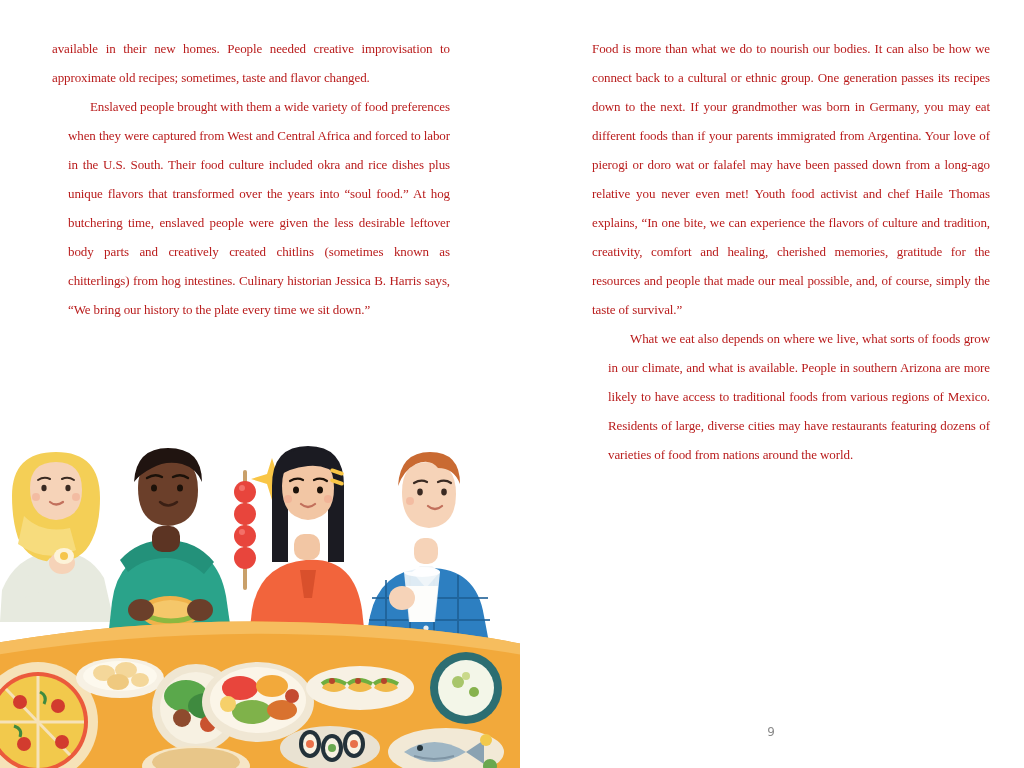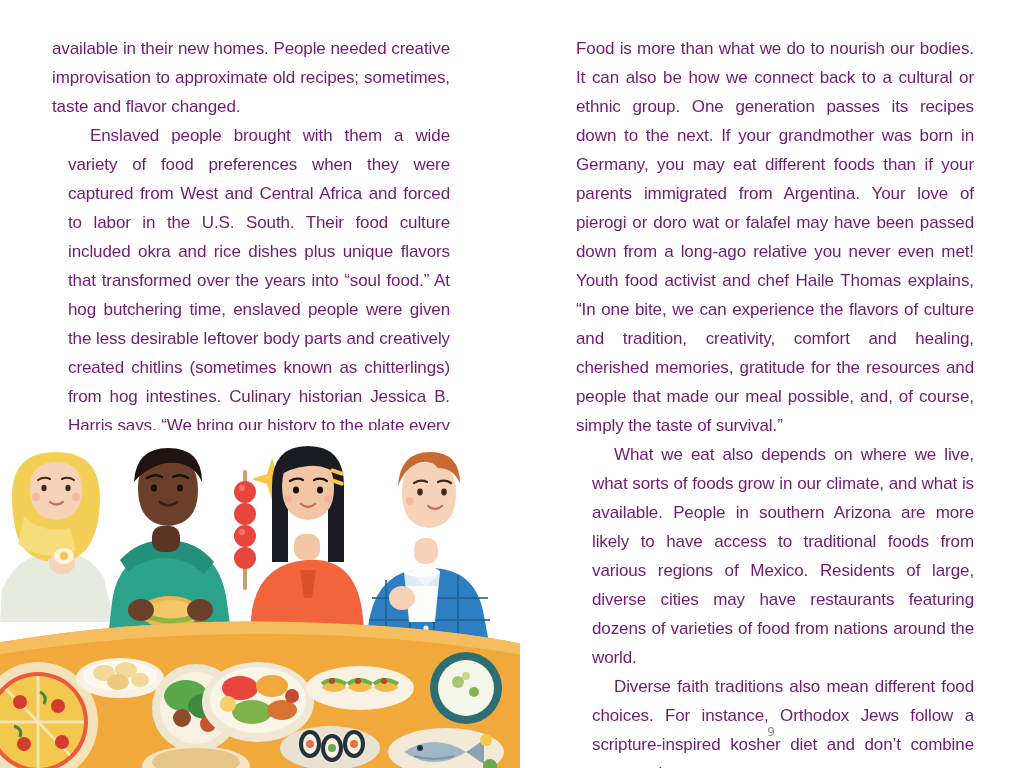--- a/index.html
+++ b/index.html
@@ -19,30 +19,30 @@
     position: absolute;
     inset: 0;
     background: #ffffff;
   }
   .column {
     position: absolute;
     top: 34px;
     width: 398px;
   }
   .column.left  { left: 52px; }
-  .column.right { left: 576px; }
+  .column.right { left: 592px; }
 
   .para {
     margin: 0;
-    font-size: 17px;
+    font-size: 13px;
     line-height: 29px;
     text-align: justify;
     text-justify: inter-word;
-    color: #701a75;
-    font-family: Liberation Sans, sans-serif;
+    color: #b91c1c;
+    font-family: Liberation Serif, serif;
     letter-spacing: -0.1px;
   }
   .para + .para { text-indent: 22px; margin-left: 16px; }
   .page-number-wrap {
     position: absolute;
     left: 572px;
     width: 398px;
     bottom: 28px;
     text-align: center;
   }
@@ -64,21 +64,20 @@
 <div class="page">
 
   <div class="column left">
     <p class="para">available in their new homes. People needed creative improvisation to approximate old recipes; sometimes, taste and flavor changed.</p>
     <p class="para">Enslaved people brought with them a wide variety of food preferences when they were captured from West and Central Africa and forced to labor in the U.S. South. Their food culture included okra and rice dishes plus unique flavors that transformed over the years into “soul food.” At hog butchering time, enslaved people were given the less desirable leftover body parts and creatively created chitlins (sometimes known as chitterlings) from hog intestines. Culinary historian Jessica B. Harris says, “We bring our history to the plate every time we sit down.”</p>
   </div>
 
   <div class="column right">
     <p class="para">Food is more than what we do to nourish our bodies. It can also be how we connect back to a cultural or ethnic group. One generation passes its recipes down to the next. If your grandmother was born in Germany, you may eat different foods than if your parents immigrated from Argentina. Your love of pierogi or doro wat or falafel may have been passed down from a long-ago relative you never even met! Youth food activist and chef Haile Thomas explains, “In one bite, we can experience the flavors of culture and tradition, creativity, comfort and healing, cherished memories, gratitude for the resources and people that made our meal possible, and, of course, simply the taste of survival.”</p>
     <p class="para">What we eat also depends on where we live, what sorts of foods grow in our climate, and what is available. People in southern Arizona are more likely to have access to traditional foods from various regions of Mexico. Residents of large, diverse cities may have restaurants featuring dozens of varieties of food from nations around the world.</p>
-    <p class="para">Diverse faith traditions also mean different food choices. For instance, Orthodox Jews follow a scripture-inspired kosher diet and don’t combine meat and</p>
   </div>
 
   <div class="page-number-wrap">
     <span class="page-number-text" style="font-size:12px;color:#8a8a8a;font-family:'DejaVu Sans',sans-serif;">9</span>
   </div>
 
   <div class="illustration">
     <svg width="520" height="338" viewBox="0 0 520 338" xmlns="http://www.w3.org/2000/svg">
 
       <rect x="0" y="0" width="520" height="338" fill="#ffffff"></rect>

